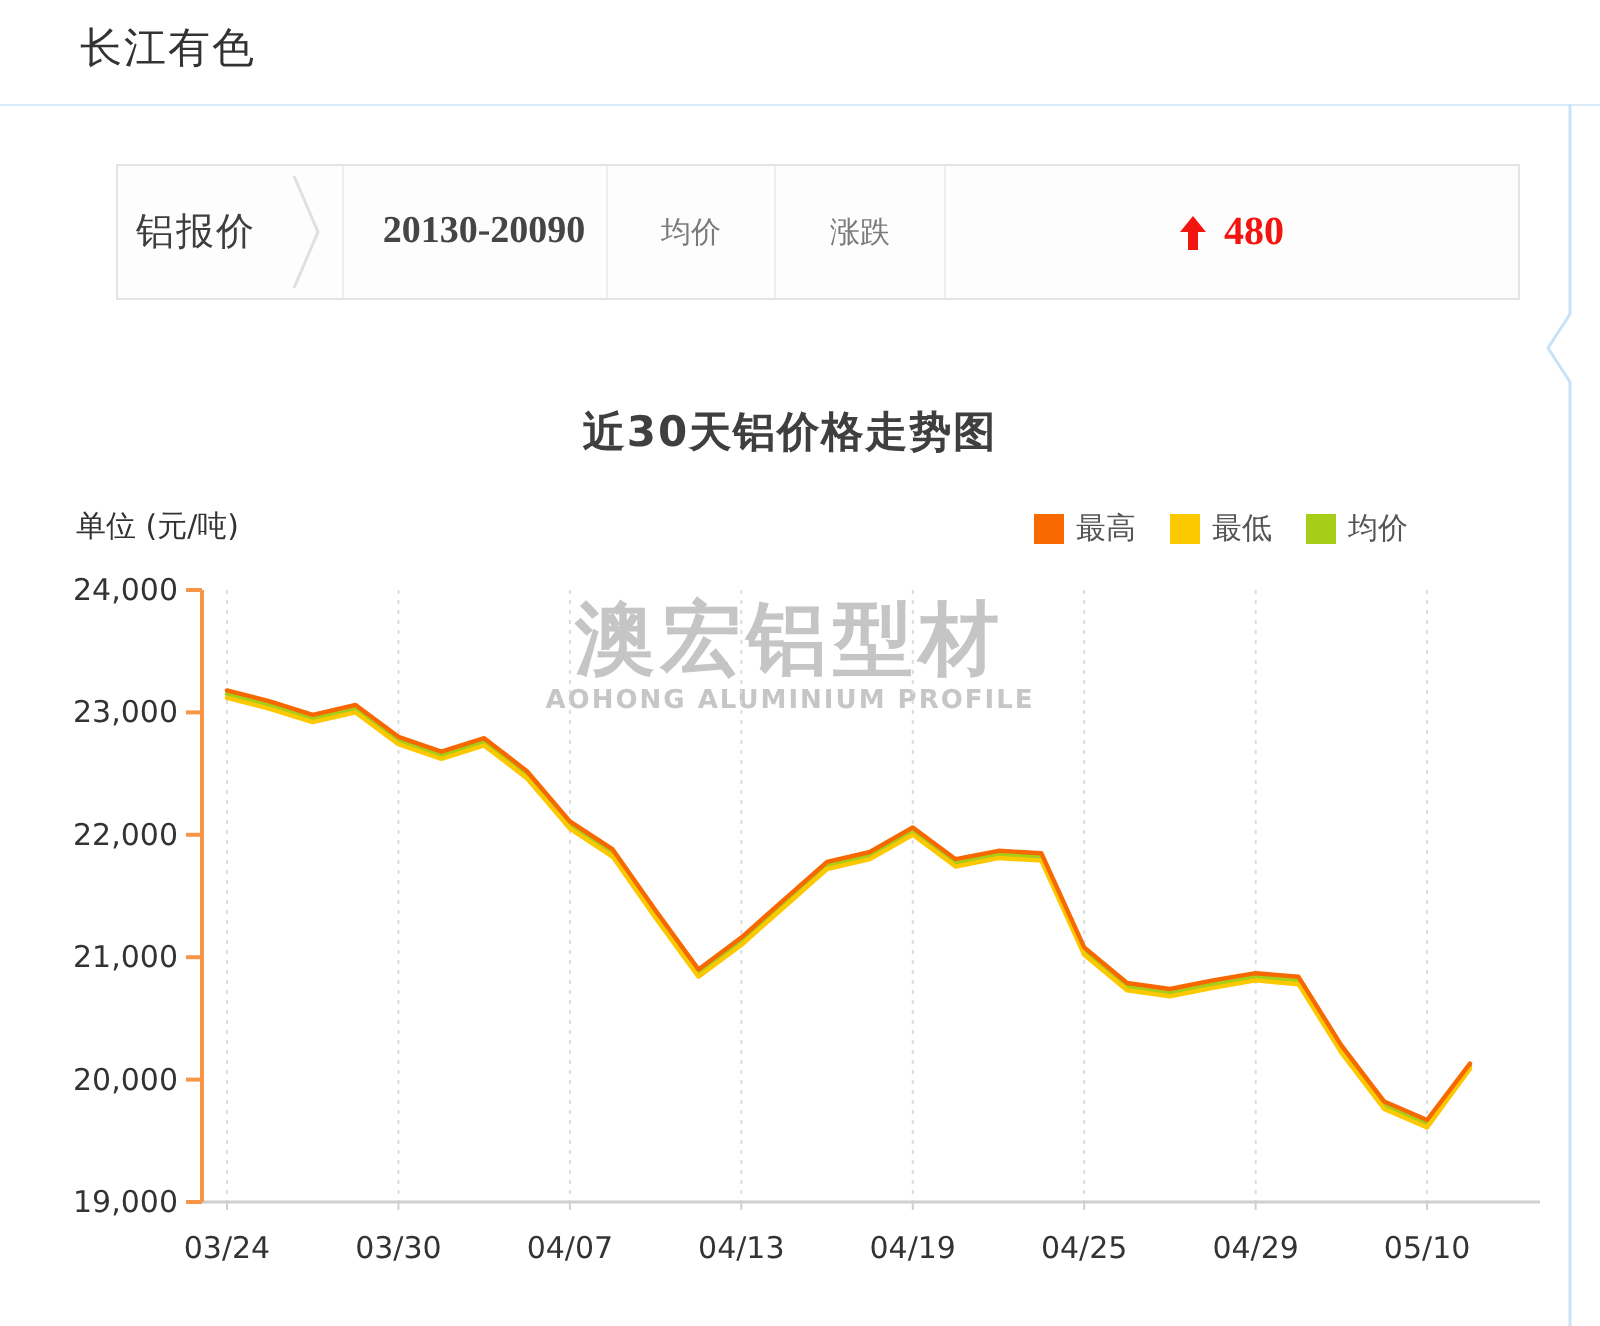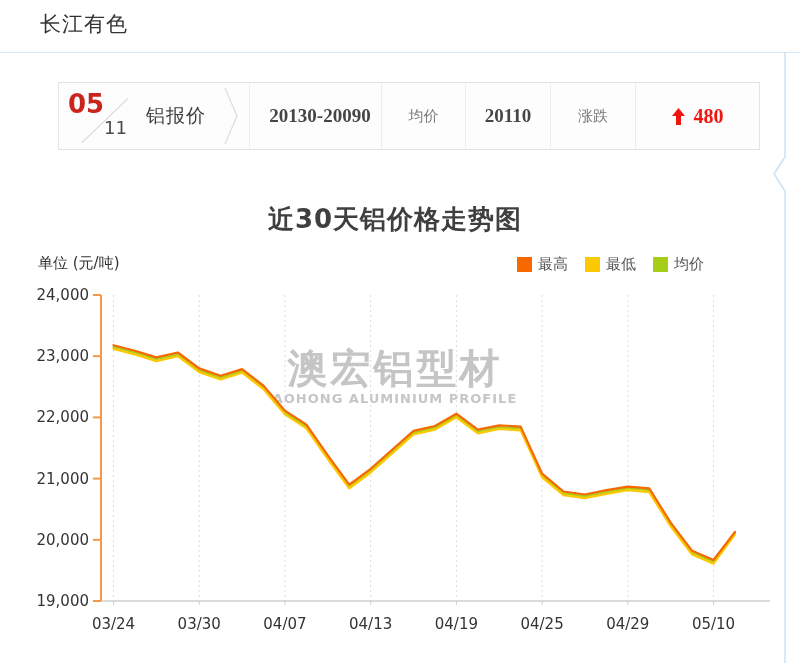--- a/index.html
+++ b/index.html
@@ -26,60 +26,54 @@
   .q-chev{width:34px;}
   .q-rlabel{width:48px;font-size:14px;color:#7b7b7b;text-align:center;line-height:1.65;}
   .q-rvalue{width:132px;font-size:19px;color:#454545;padding-left:9px;}
   .q-alabel{width:84px;font-size:15px;color:#7b7b7b;}
   .q-avalue{width:85px;font-size:19px;color:#454545;}
   .q-clabel{width:85px;font-size:15px;color:#7b7b7b;}
   .q-cvalue{flex:1;font-size:20px;color:#f2150f;gap:3px;}
 
   
   .chart-title{position:absolute;left:0;top:202px;width:790px;text-align:center;
-               font-size:26px;font-weight:700;color:#3f3f3f;letter-spacing:1px;}
+               font-size:21px;font-weight:700;color:#3f3f3f;letter-spacing:1px;}
   .unit-label{position:absolute;left:38px;top:254px;font-size:15px;color:#333;}
   .legend{position:absolute;left:517px;top:255px;display:flex;align-items:center;gap:17px;}
   .legend-item{display:flex;align-items:center;gap:6px;cursor:pointer;}
   .legend-swatch{width:15px;height:15px;display:inline-block;}
   .legend-label{font-size:15px;color:#555;}
 
   
   .watermark{position:absolute;left:230px;top:300px;width:330px;text-align:center;pointer-events:none;}
-  .watermark .cn{font-size:40px;font-weight:700;color:#c5c5c5;letter-spacing:3px;line-height:1;margin-top:48px;}
+  .watermark .cn{font-size:40px;font-weight:700;color:#c5c5c5;letter-spacing:3px;line-height:1;}
   .watermark .en{font-size:13px;font-weight:700;color:#c6c6c6;letter-spacing:1px;margin-top:3px;}
 
   .chart-svg{position:absolute;left:30px;top:280px;}
   svg text{font-family:"DejaVu Sans","Liberation Sans",sans-serif;}
 </style>
 </head>
 <body>
 
 <div class="page-title">长江有色</div>
 <div class="top-border"></div>
 
 <svg class="right-edge" viewBox="0 0 20 611" width="20" height="611">
   <path d="M15,0 V105 L4,122 L15,139 V611" fill="none" stroke="#c9e2f6" stroke-width="1.5"></path>
 </svg>
 
 <div class="qbar">
-  <div class="qcell q-date">
-    <span class="month" style="color: rgb(201, 37, 29);">05</span>
-    <span class="slash"></span>
-    <span class="day">11</span>
-  </div>
   <div class="qcell q-product">铝报价</div>
   <div class="qcell q-chev">
     <svg width="16" height="58" viewBox="0 0 16 58">
         <polyline points="1,1 13,29 1,57" fill="none" stroke="#e0e0e0" stroke-width="1.5"></polyline>
       </svg>
   </div>
   <div class="qcell q-rvalue qdiv serif">20130-20090</div>
   <div class="qcell q-alabel qdiv">均价</div>
-  <div class="qcell q-avalue qdiv serif">20110</div>
   <div class="qcell q-clabel qdiv">涨跌</div>
   <div class="qcell q-cvalue qdiv serif" style="color: rgb(242, 21, 15); gap: 9px;">
     <svg width="13" height="17" viewBox="0 0 13 17">
       <polygon points="6.5,0 13,8 9,8 9,17 4,17 4,8 0,8" fill="#f2150f"></polygon>
     </svg>
     <span>480</span>
   </div>
 </div>
 
 <h2 class="chart-title" style="margin:0;">近30天铝价格走势图</h2>

